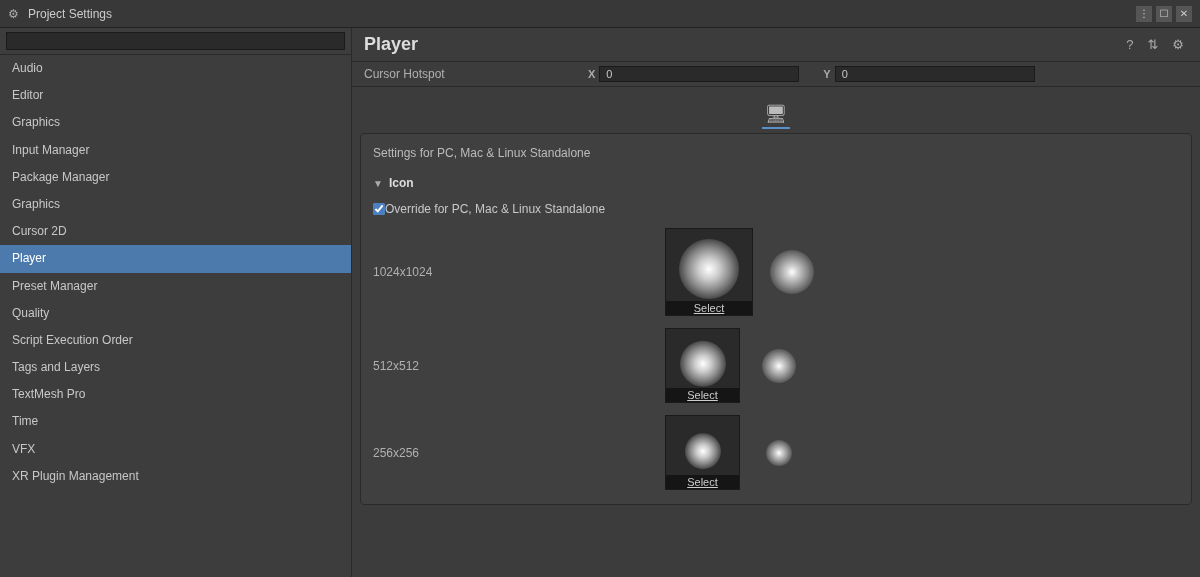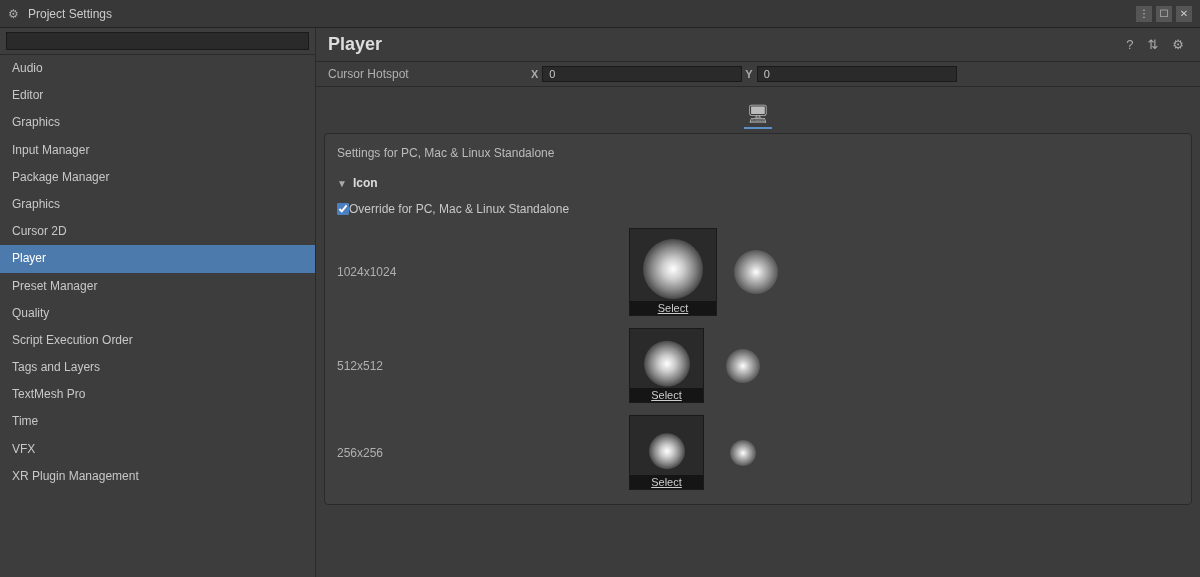--- a/index.html
+++ b/index.html
@@ -55,21 +55,21 @@
 
     
     .main-layout {
       display: flex;
       flex: 1;
       overflow: hidden;
     }
 
     
     .sidebar {
-      width: 316px;
+      width: 352px;
       background: #3d3d3d;
       flex-shrink: 0;
       display: flex;
       flex-direction: column;
       overflow-y: auto;
       border-right: 1px solid #2a2a2a;
     }
     .sidebar-search {
       padding: 4px 6px;
       background: #3d3d3d;
@@ -137,21 +137,21 @@
     }
 
     
     .cursor-hotspot-row {
       display: flex;
       align-items: center;
       padding: 4px 12px;
       background: #3c3c3c;
       border-bottom: 1px solid #2a2a2a;
       flex-shrink: 0;
-      gap: 3px;
+      gap: 24px;
     }
     .cursor-hotspot-label {
       color: #b0b0b0;
       font-size: 12px;
       width: 200px;
     }
     .xy-field {
       display: flex;
       align-items: center;
       gap: 4px;

